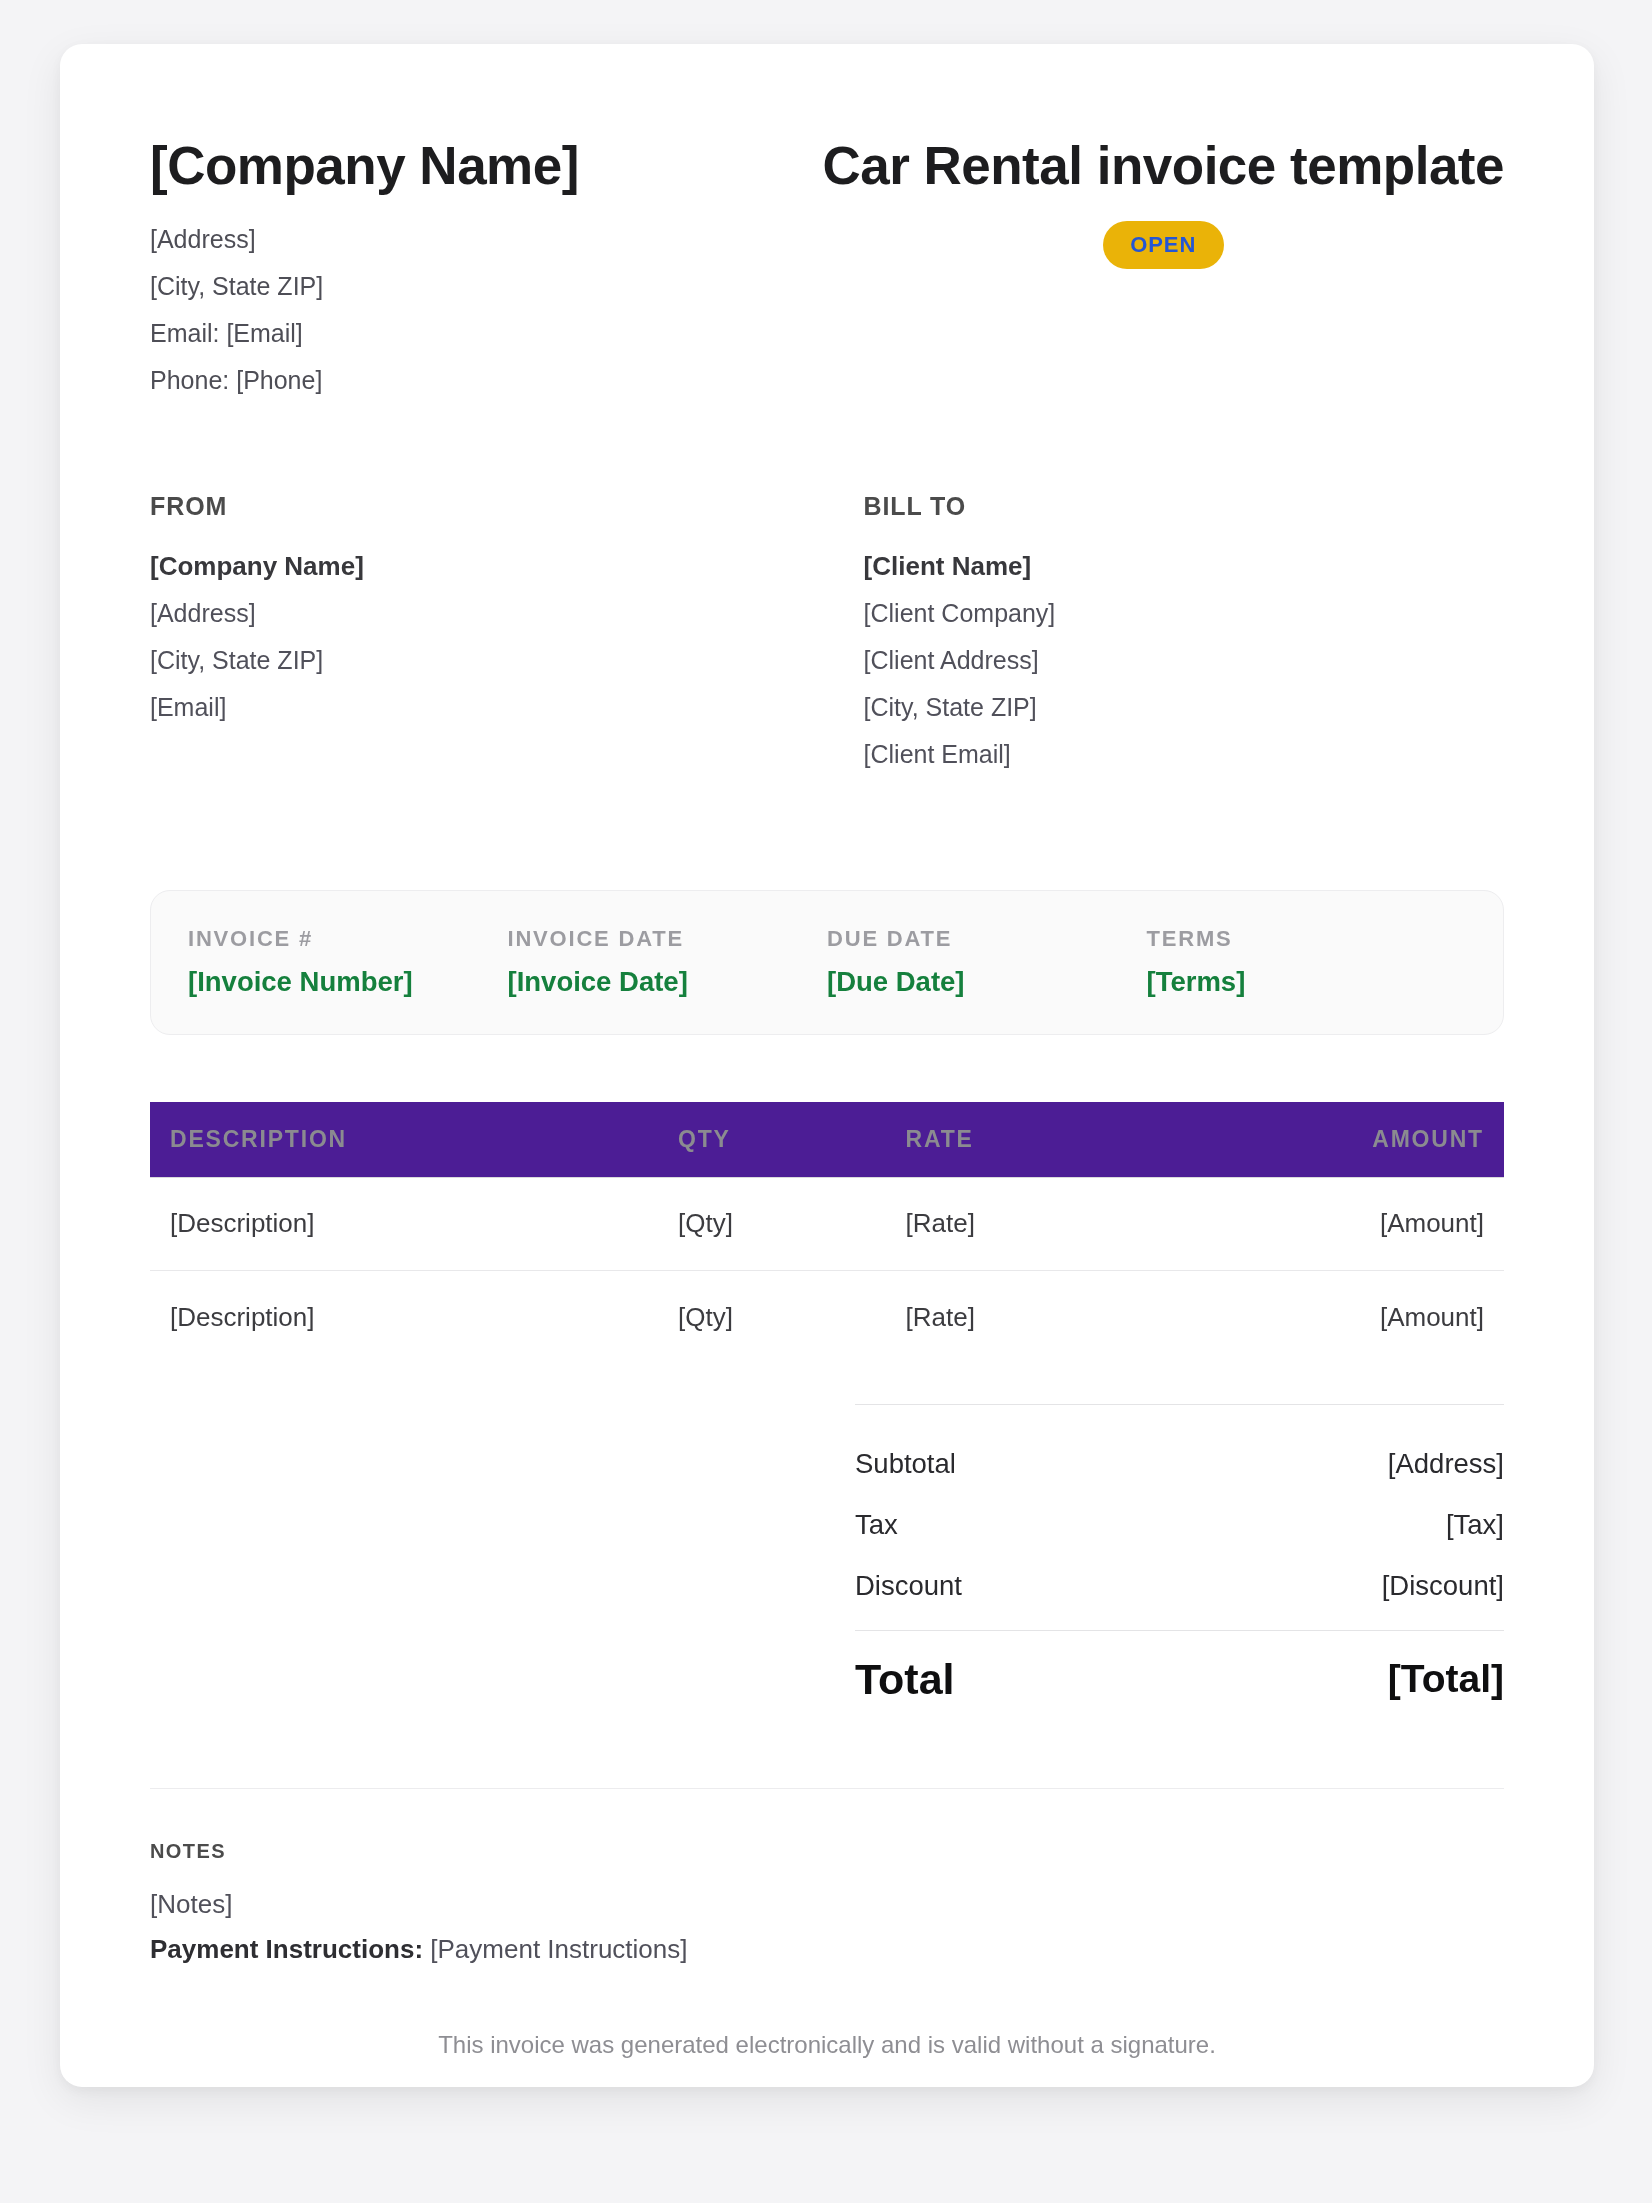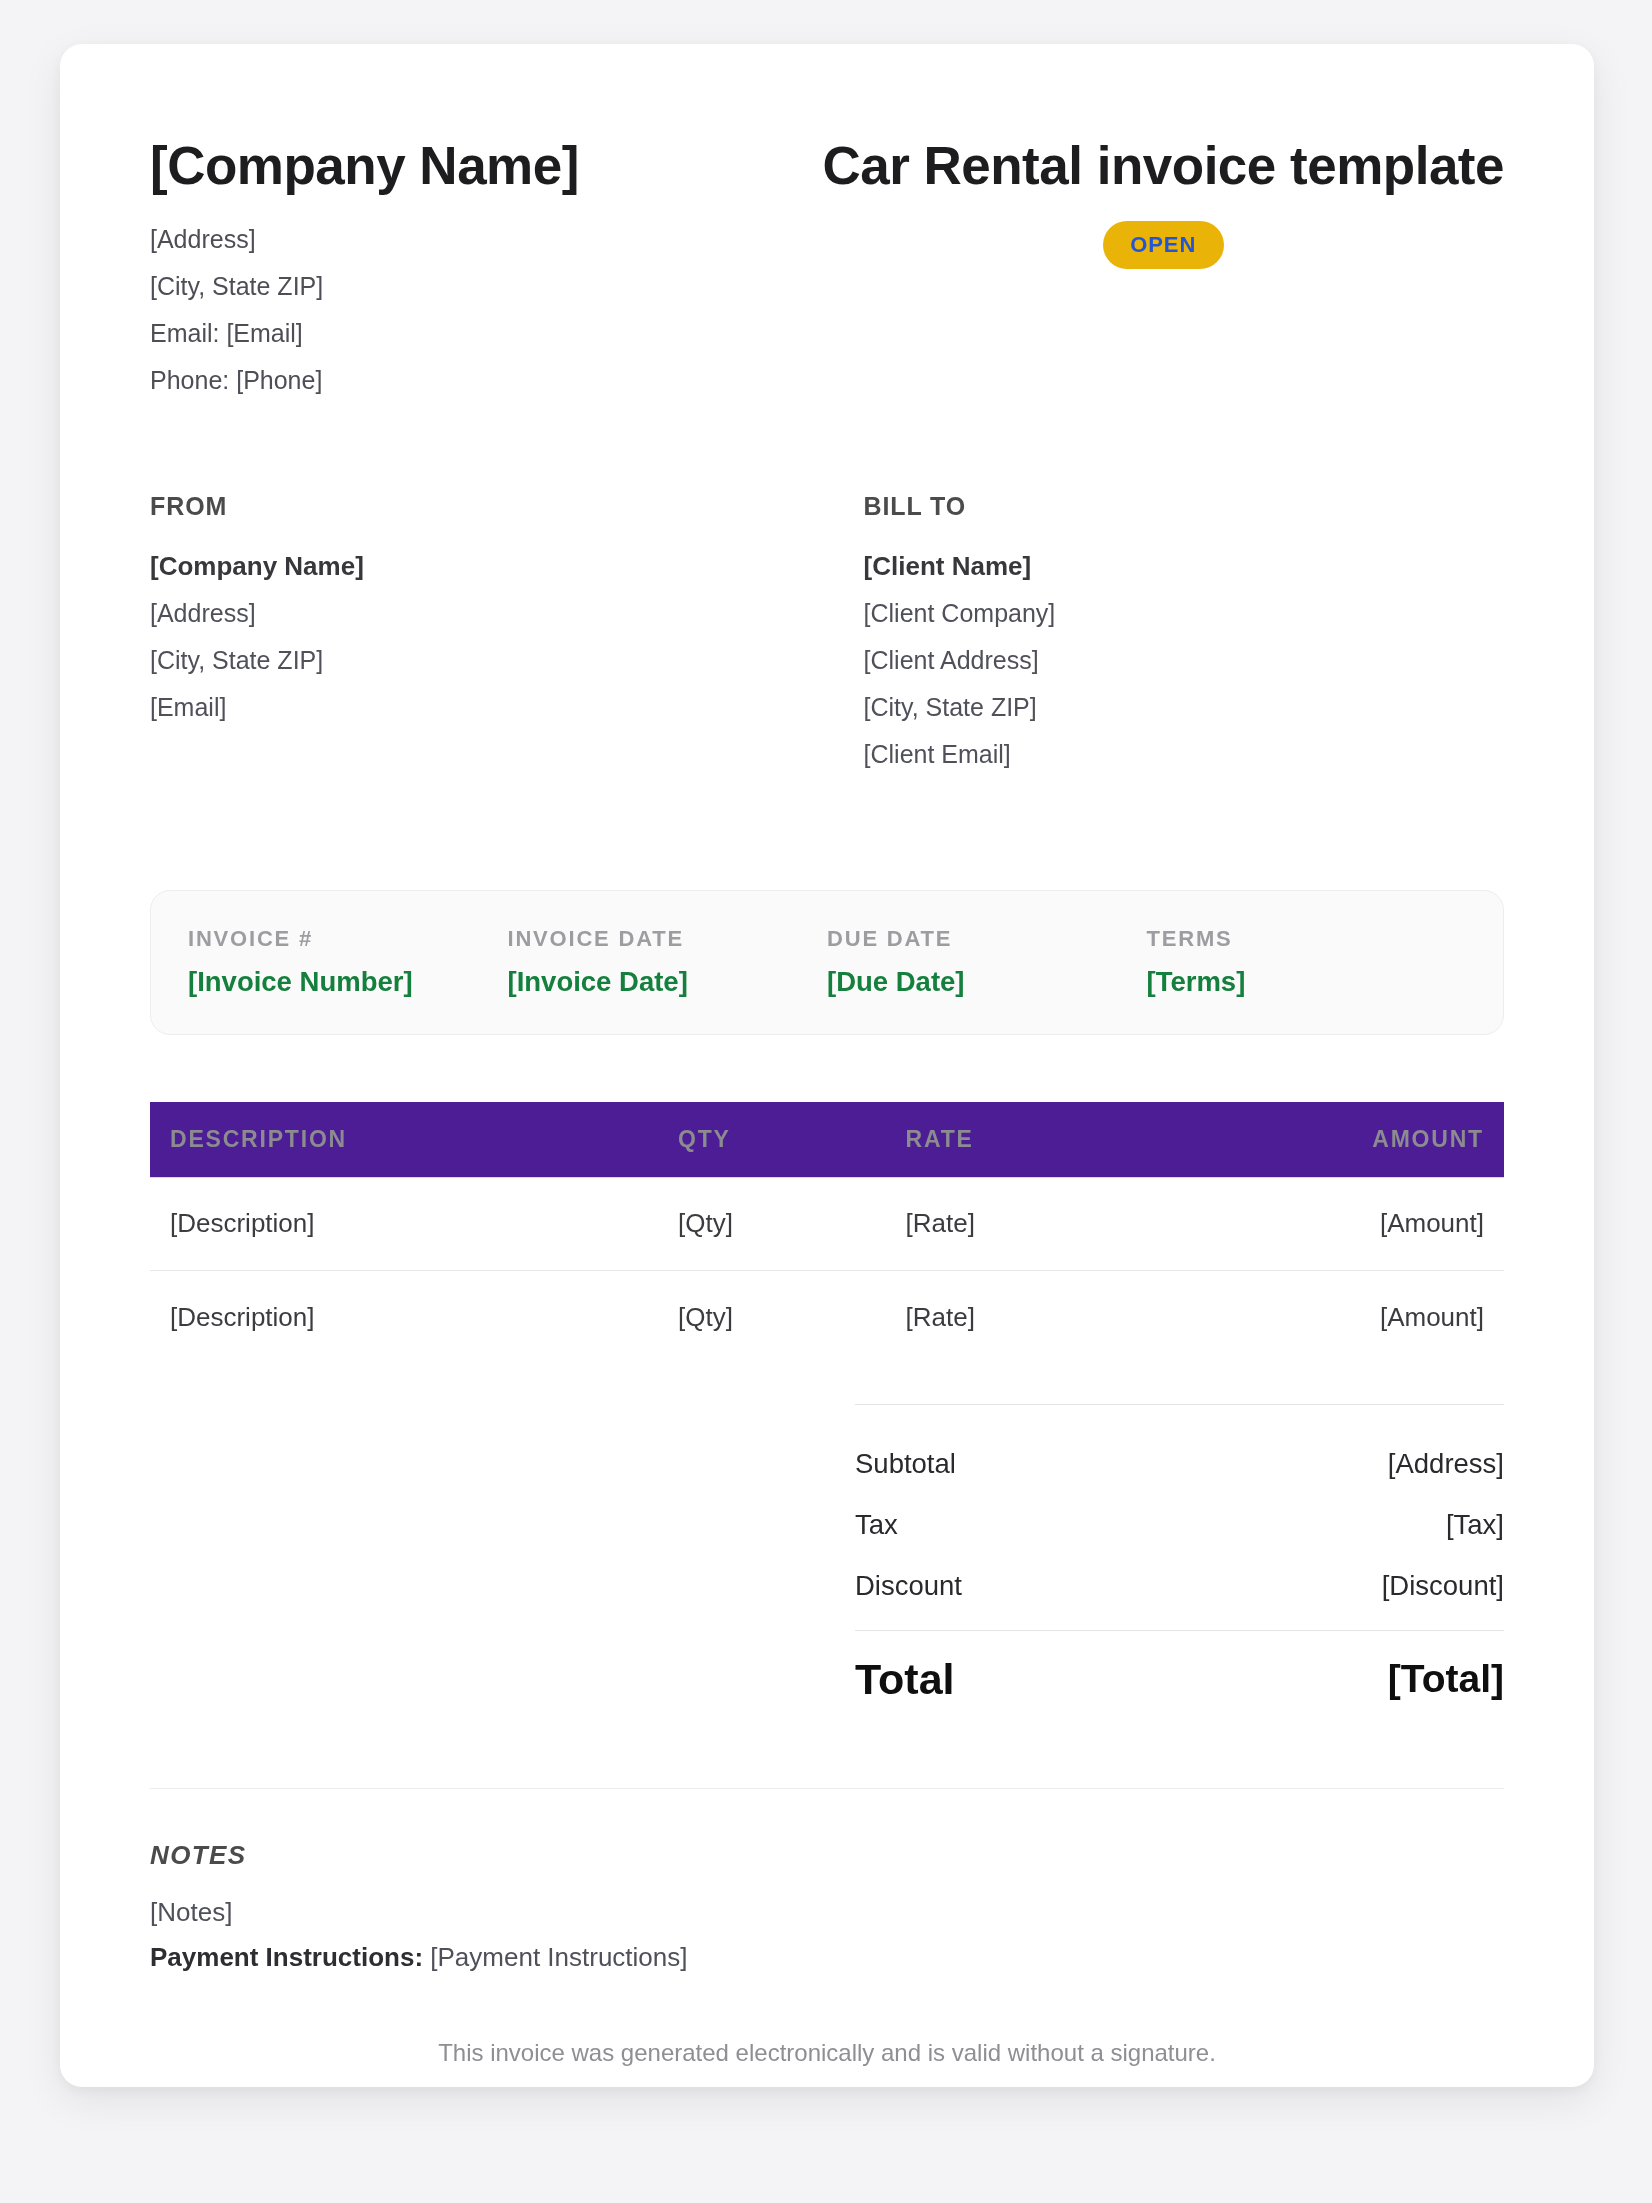--- a/index.html
+++ b/index.html
@@ -92,21 +92,21 @@
   .totals-row .t-label { font-size: 27.5px; color: #2a2a2e; }
   .totals-row .t-value { font-size: 27.5px; color: #2a2a2e; }
   .totals-divider { border-top: 1.8px solid #e4e4e6; margin-top: 13px; }
   .total-row { display: flex; justify-content: space-between; align-items: center; margin-top: 24px; }
   .total-row .g-label { font-size: 43px; font-weight: bold; color: #0f0f10; }
   .total-row .g-value { font-size: 39px; font-weight: bold; color: #0f0f10; }
 
   
   .full-divider { border-top: 1.8px solid #ececee; margin-top: 84px; }
   .notes { margin-top: 51px; }
-  .notes-label { font-size: 26px; font-weight: bold; color: #4b4b4b; letter-spacing: 1.4px; font-style: italic; }
+  .notes-label { font-size: 20px; font-weight: bold; color: #4b4b4b; letter-spacing: 1.4px; }
   .notes-body { margin-top: 19px; font-size: 26px; color: #50505a; line-height: 45px; }
   .payment-line { font-size: 26px; color: #50505a; line-height: 45px; }
   .payment-line .pay-label { font-weight: bold; color: #2e2e32; }
   .page-footer { margin-top: 59px; text-align: center; font-size: 24px; color: #8e8e93; }
 </style>
 </head>
 <body>
 
 <div class="card">
 

